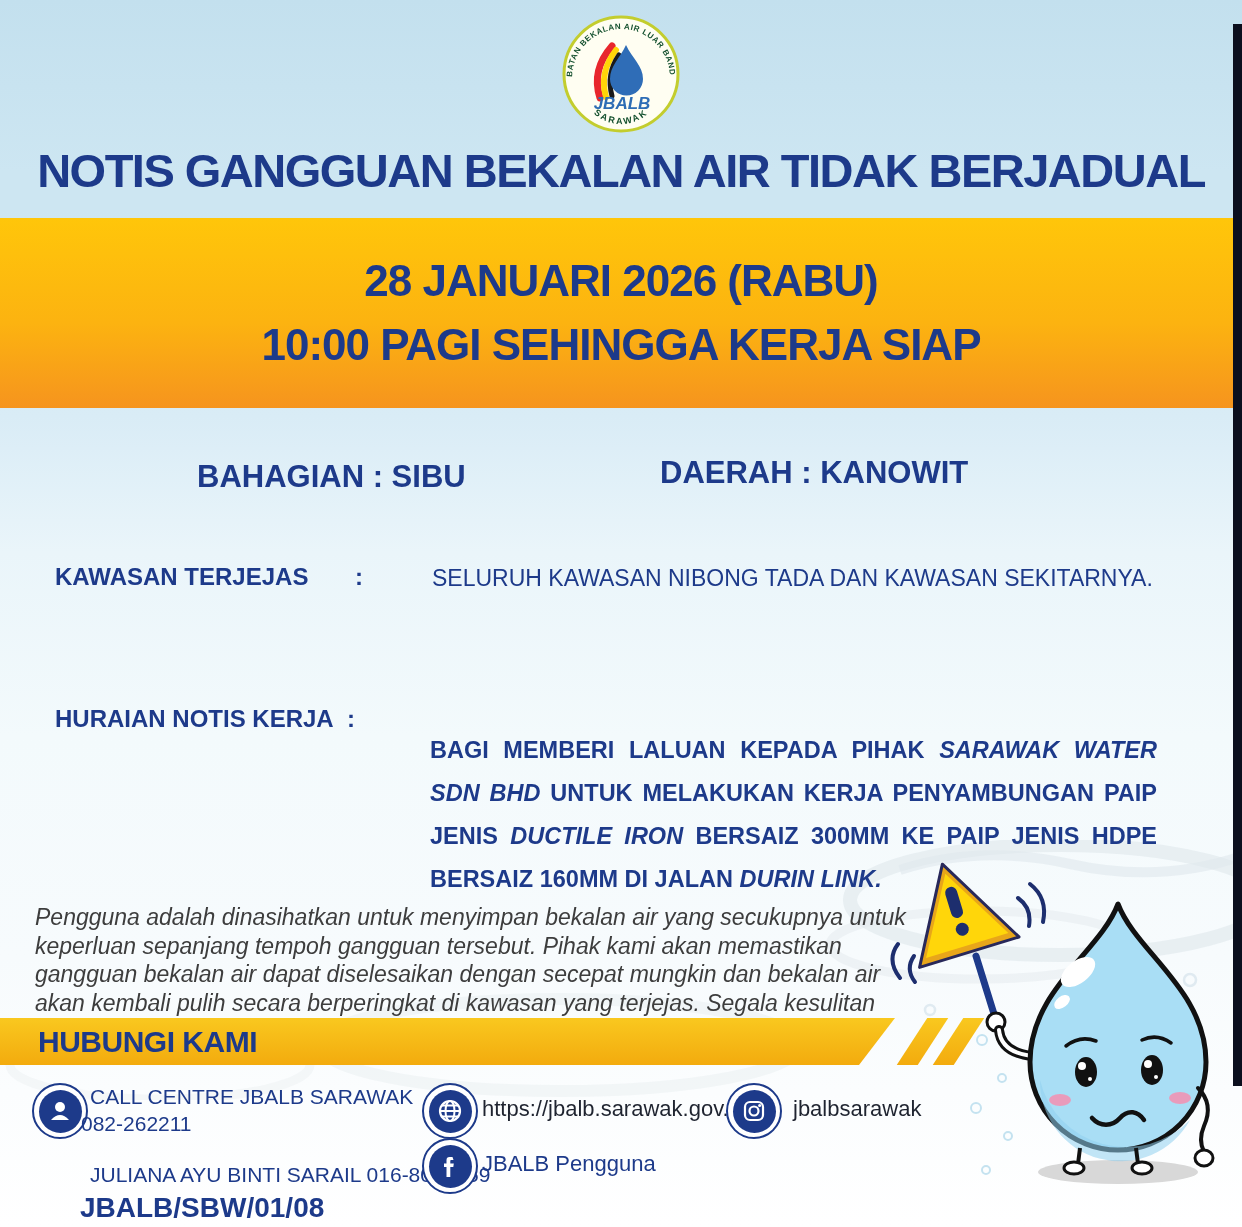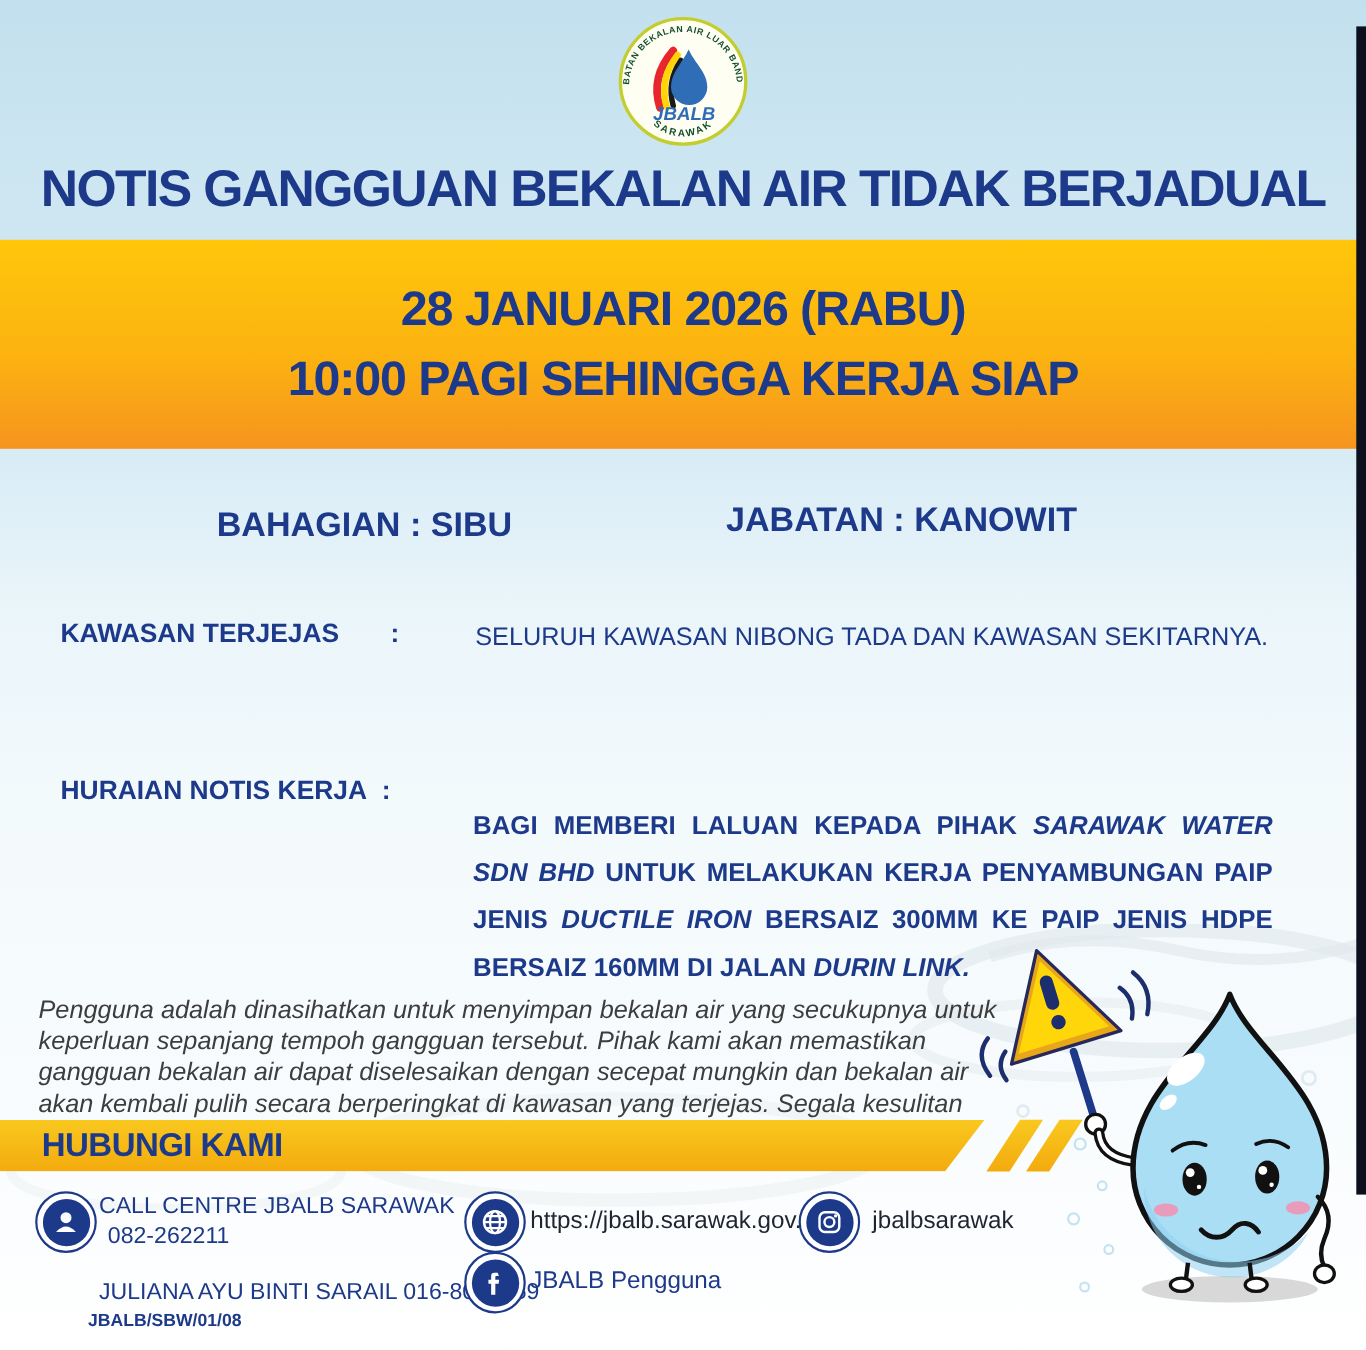--- a/index.html
+++ b/index.html
@@ -46,21 +46,21 @@
   .hubungi-band div{font-size:30px;font-weight:bold;color:#1d3a8a;letter-spacing:-0.5px;padding-left:38px;}
   .stripe{top:1018px;width:21px;height:47px;background:linear-gradient(180deg,#f9c81f,#f3ab0e);transform:skewX(-33deg);}
   .stripe1{left:912px;}
   .stripe2{left:948px;}
   .icon-badge{width:52px;height:52px;border-radius:50%;border:2.5px solid #1d3a8a;background:#fff;
     display:flex;align-items:center;justify-content:center;}
   .icon-badge .inner{width:43px;height:43px;border-radius:50%;background:#1d3a8a;
     display:flex;align-items:center;justify-content:center;}
   .contact-text{font-size:21px;font-weight:normal;color:#1d3a8a;line-height:26px;white-space:nowrap;}
   .dark-text{color:#1f2430;}
-  .ref-code{left:80px;top:1192px;font-size:16px;font-weight:bold;color:#1d3a8a;}
+  .ref-code{left:80px;top:1192px;font-size:28px;font-weight:bold;color:#1d3a8a;}
   .edge-strip{left:1233px;top:24px;width:9px;height:1062px;background:#0b0f1e;}
   .deco{pointer-events:none;}
 </style>
 </head>
 <body>
 
 <div class="poster">
 
   <svg class="abs deco" style="left:0;top:840px;" width="1242" height="260" viewBox="0 0 1242 260">
     <ellipse cx="1060" cy="60" rx="210" ry="55" fill="none" stroke="#dde6ea" stroke-width="14" opacity="0.55"></ellipse>
@@ -95,21 +95,21 @@
 
   <div class="abs title">NOTIS GANGGUAN BEKALAN AIR TIDAK BERJADUAL</div>
 
   <div class="abs band">
     <div>28 JANUARI 2026 (RABU)</div>
     <div>10:00 PAGI SEHINGGA KERJA SIAP</div>
   </div>
 
   <div class="abs region-line">
     <span class="bahagian">BAHAGIAN : SIBU</span>
-    <span class="daerah">JABATAN : KANOWIT</span>
+    <span class="daerah">DAERAH : KANOWIT</span>
   </div>
 
   <div class="abs row-label kawasan-label">KAWASAN TERJEJAS</div>
   <div class="abs row-label kawasan-colon">:</div>
   <div class="abs kawasan-value">SELURUH KAWASAN NIBONG TADA DAN KAWASAN SEKITARNYA.</div>
 
   <div class="abs row-label huraian-label">HURAIAN NOTIS KERJA</div>
   <div class="abs row-label huraian-colon">:</div>
   <div class="abs huraian-text"><span>BAGI MEMBERI LALUAN KEPADA PIHAK </span><span class="it">SARAWAK WATER SDN BHD</span><span> UNTUK MELAKUKAN KERJA PENYAMBUNGAN PAIP JENIS </span><span class="it">DUCTILE IRON</span><span> BERSAIZ 300MM KE PAIP JENIS HDPE BERSAIZ 160MM DI JALAN </span><span class="it">DURIN LINK.</span></div>
 
@@ -123,21 +123,21 @@
 
   <div class="abs icon-badge" style="left:32px;top:1083px;">
     <div class="inner">
       <svg width="26" height="26" viewBox="0 0 26 26">
         <circle cx="13" cy="9" r="5" fill="#ffffff"></circle>
         <path d="M4,22 q9,-10 18,0 Z" fill="#ffffff"></path>
       </svg>
     </div>
   </div>
   <div class="abs contact-text" style="left:90px;top:1084px;">CALL CENTRE JBALB SARAWAK</div>
-  <div class="abs contact-text" style="left:98px;top:1111px;">082-262211</div>
+  <div class="abs contact-text" style="left:81px;top:1111px;">082-262211</div>
   <div class="abs contact-text" style="left:90px;top:1162px;">JULIANA AYU BINTI SARAIL 016-8091659</div>
 
   <div class="abs icon-badge" style="left:422px;top:1083px;">
     <div class="inner">
       <svg width="28" height="28" viewBox="0 0 28 28">
         <circle cx="14" cy="14" r="10" fill="none" stroke="#ffffff" stroke-width="2.2"></circle>
         <ellipse cx="14" cy="14" rx="4.5" ry="10" fill="none" stroke="#ffffff" stroke-width="2"></ellipse>
         <line x1="4" y1="14" x2="24" y2="14" stroke="#ffffff" stroke-width="2"></line>
         <line x1="5.5" y1="8.5" x2="22.5" y2="8.5" stroke="#ffffff" stroke-width="2"></line>
         <line x1="5.5" y1="19.5" x2="22.5" y2="19.5" stroke="#ffffff" stroke-width="2"></line>

